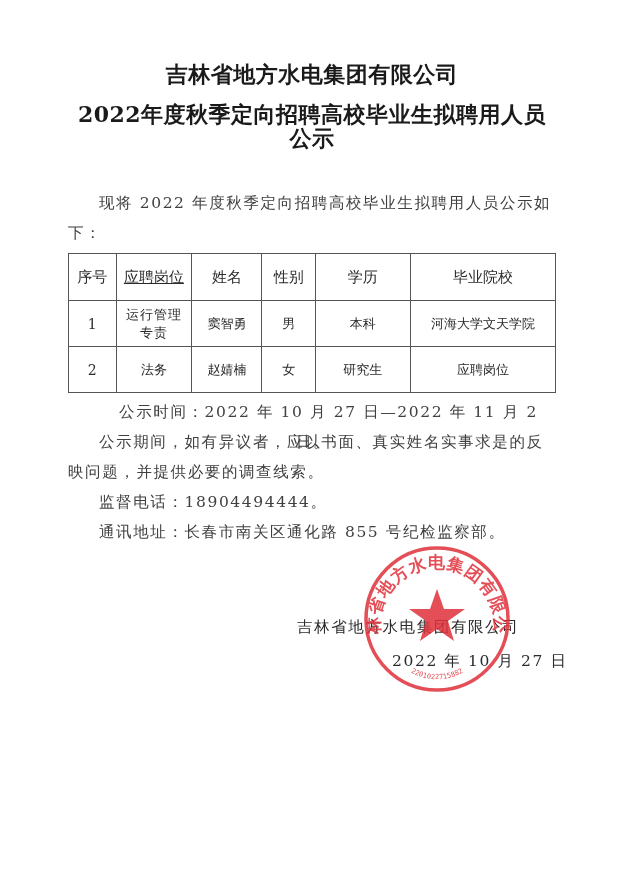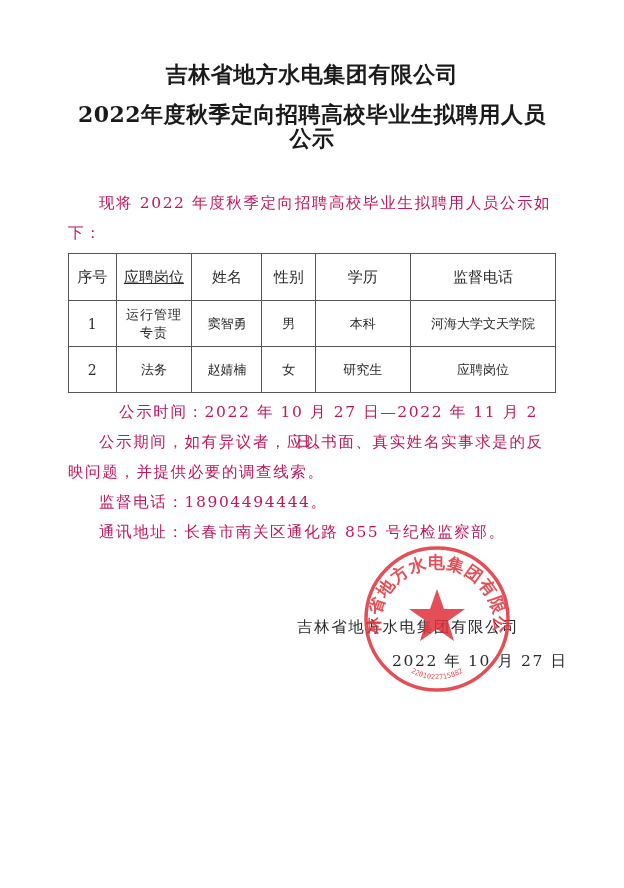--- a/index.html
+++ b/index.html
@@ -11,21 +11,21 @@
   .title {
     position: absolute; left: 0; width: 624px; text-align: center;
     font-family: "DejaVu Serif", serif; font-weight: bold; color: #1a1a1a;
     font-size: 22px; letter-spacing: 0.5px;
   }
   .t1 { top: 60px; }
   .t2 { top: 92px; margin-top: 8px; }
   .t3 { top: 124px; }
   .para {
     position: absolute; left: 68px; width: 490px;
-    font-size: 15.5px; line-height: 30px; letter-spacing: 1.6px; color: #be185d;
+    font-size: 15.5px; line-height: 30px; letter-spacing: 1.6px; color: #404040;
     font-family: "DejaVu Serif", serif;
   }
   .indent { text-indent: 31px; }
   table.roster {
     position: absolute; left: 68px; top: 253px; width: 488px;
     border-collapse: collapse; font-family: "DejaVu Sans", sans-serif; color: #2a2a2a; padding-left: 44px;
   }
   table.roster td, table.roster th {
     border: 1.3px solid #555; text-align: center; vertical-align: middle; padding: 0;
   }
@@ -52,21 +52,21 @@
 <div class="para indent" style="top:188px;">现将 2022 年度秋季定向招聘高校毕业生拟聘用人员公示如下：</div>
 
 <table class="roster">
   <tbody>
       <tr>
     <th class="c0">序号</th>
     <th class="c1">应聘岗位</th>
     <th class="c2">姓名</th>
     <th class="c3">性别</th>
     <th class="c4">学历</th>
-    <th class="c5">监督电话</th>
+    <th class="c5">毕业院校</th>
   </tr>
   <tr>
     <td style="font-family:'DejaVu Serif',serif;font-size:14px;">1</td>
     <td>
           <div style="width:56px;margin:0 auto;letter-spacing:1px;">运行管理专责</div>
         </td>
     <td>窦智勇</td>
     <td>男</td>
     <td>本科</td>
     <td>河海大学文天学院</td>

